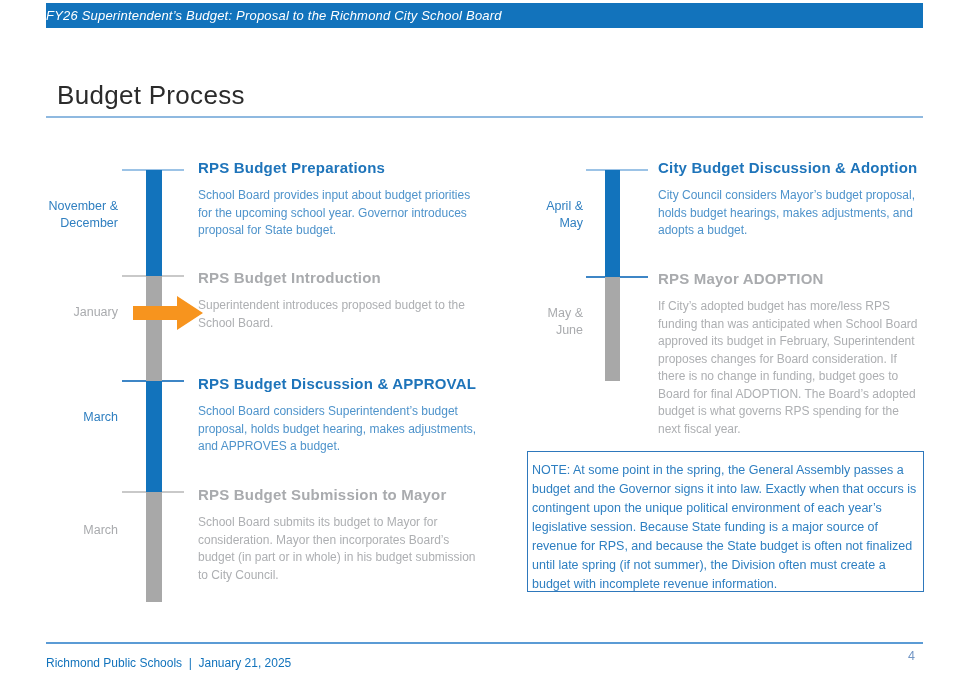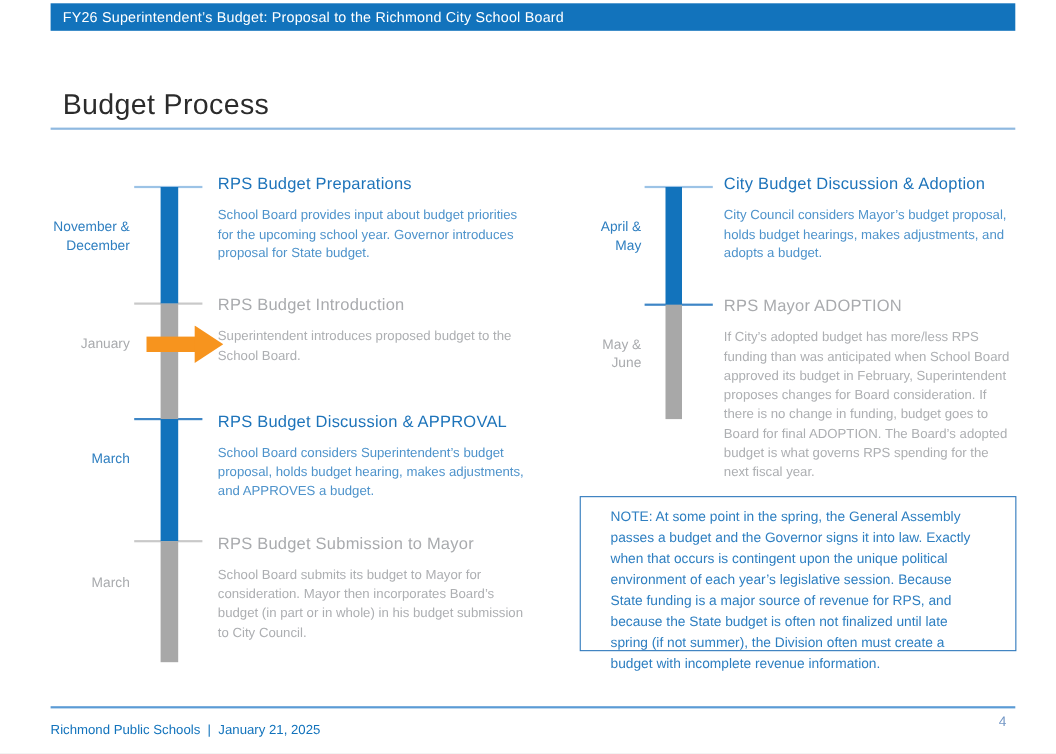--- a/index.html
+++ b/index.html
@@ -20,52 +20,52 @@
   html,body{background:#e9e9e9;}
   body{font-family:"Liberation Sans",sans-serif;}
   .slide{
     position:relative;width:960px;height:685px;background:#ffffff;
     overflow:hidden;margin:0 auto;
   }
   .abs{position:absolute;}
   .header-bar{
     left:46px;top:3px;width:877px;height:25px;
     background:var(--brand_blue);color:#ffffff;
-    font-size:13px;line-height:25px;padding-left:11px;
-    letter-spacing:0.2px;white-space:nowrap;
+    font-size:13px;line-height:25px;
+    letter-spacing:0.2px;white-space:nowrap;font-style:italic;
   }
   .slide-title{
     left:57px;top:80px;font-size:26px;font-weight:400;color:#2b2b2b;
     letter-spacing:0.3px;white-space:nowrap;
   }
   .title-rule{left:46px;top:116px;width:877px;height:2px;background:var(--rule_blue);}
   .tick{height:2px;}
   .bar-seg{width:16px;left:146px;}
   .bar-seg-r{width:15px;left:605px;}
   .seg-blue{background:var(--brand_blue);}
   .seg-gray{background:var(--bar_gray);}
   .month-label{
     font-size:12.5px;line-height:17px;text-align:right;white-space:pre-line;margin-top:36px;
   }
   .month-blue{color:#2F7FC0;}
   .month-gray{color:var(--gray_text);}
   .section{width:280px;}
   .section-r{width:266px;}
   .section h2{
-    font-size:15px;font-weight:400;margin:0 0 11px 0;white-space:nowrap;
+    font-size:15px;font-weight:700;margin:0 0 11px 0;white-space:nowrap;
     letter-spacing:0.2px;
   }
   .section p{font-size:12px;line-height:17.5px;}
   .sec-blue h2{color:var(--heading_blue);}
   .sec-blue p{color:var(--body_blue);}
   .sec-gray h2{color:var(--gray_text);}
   .sec-gray p{color:var(--gray_body);}
   .note-box{
     left:527px;top:451px;width:397px;height:141px;
-    border:1.5px solid #2E78BC;padding:9px 27px;
+    border:1.5px solid #2E78BC;padding:9px 4px;
     font-size:12.5px;line-height:19px;color:#2E7FC1;
   }
   .footer-rule{left:46px;top:642px;width:877px;height:2px;background:var(--footer_rule);}
   .footer-text{left:46px;top:656px;font-size:12px;color:var(--brand_blue);white-space:pre;}
   .page-number{left:880px;top:649px;width:35px;font-size:12.5px;color:#7296C5;text-align:right;}
   .arrow-wrap{left:133px;top:296px;width:70px;height:34px;z-index:5;}
 </style>
 </head>
 <body>
 

